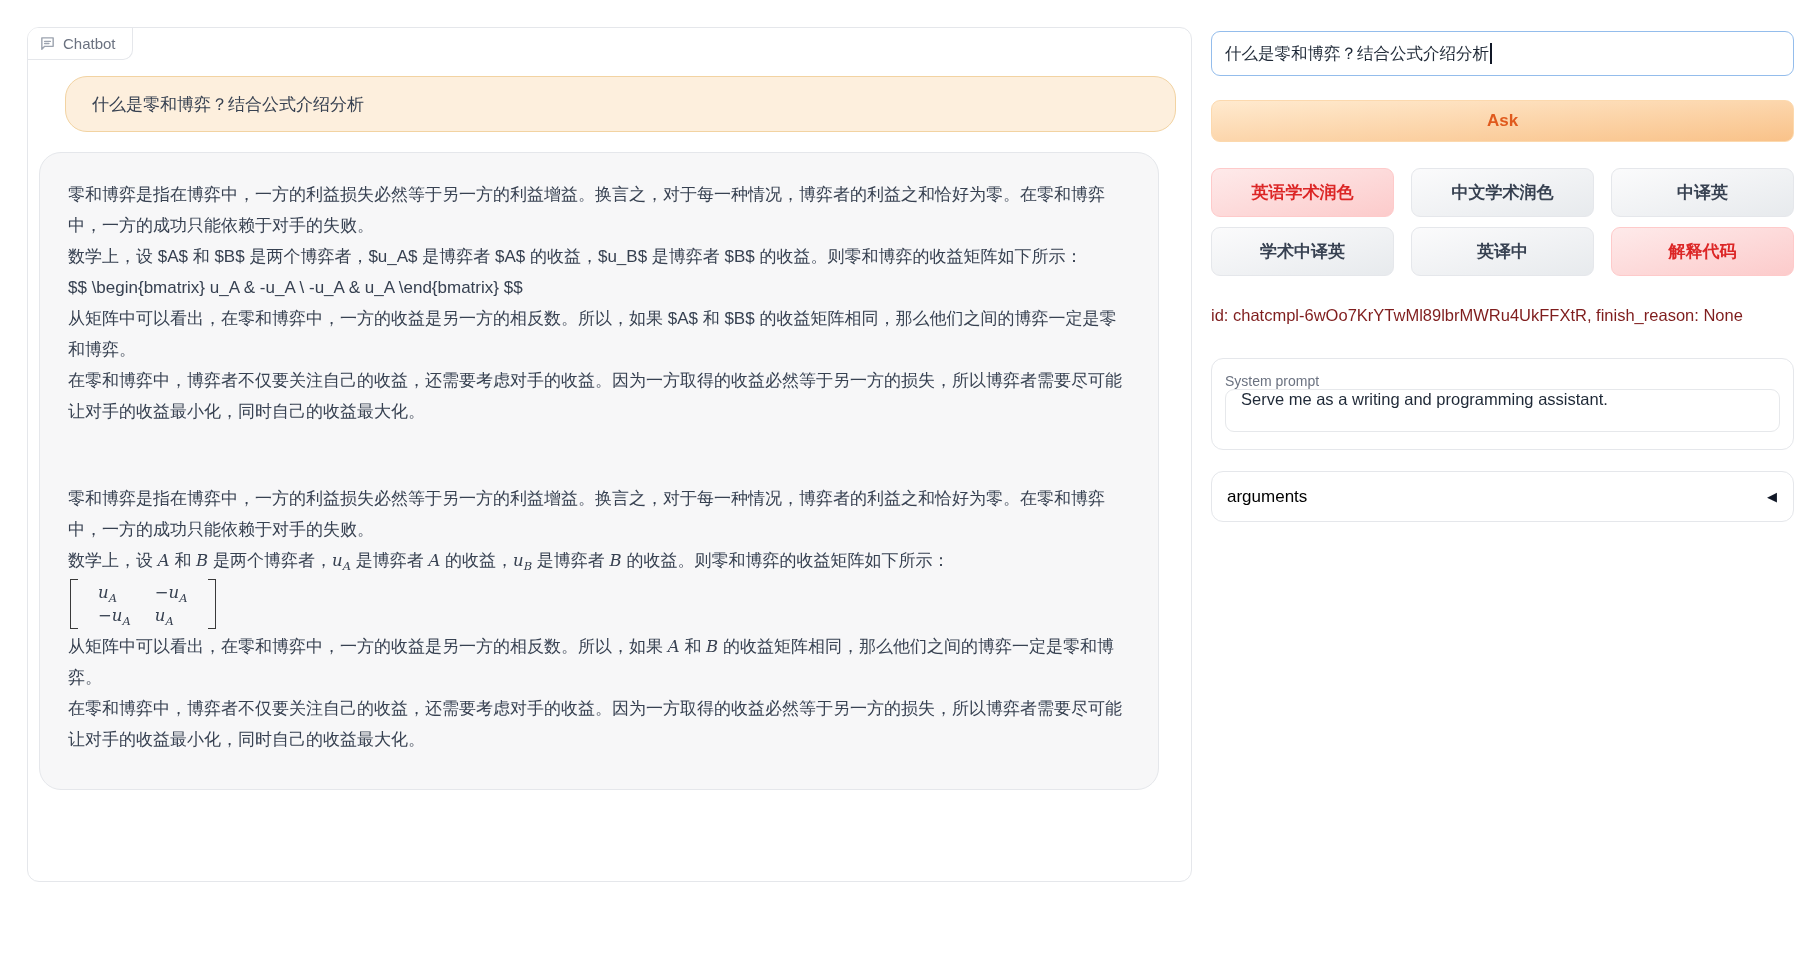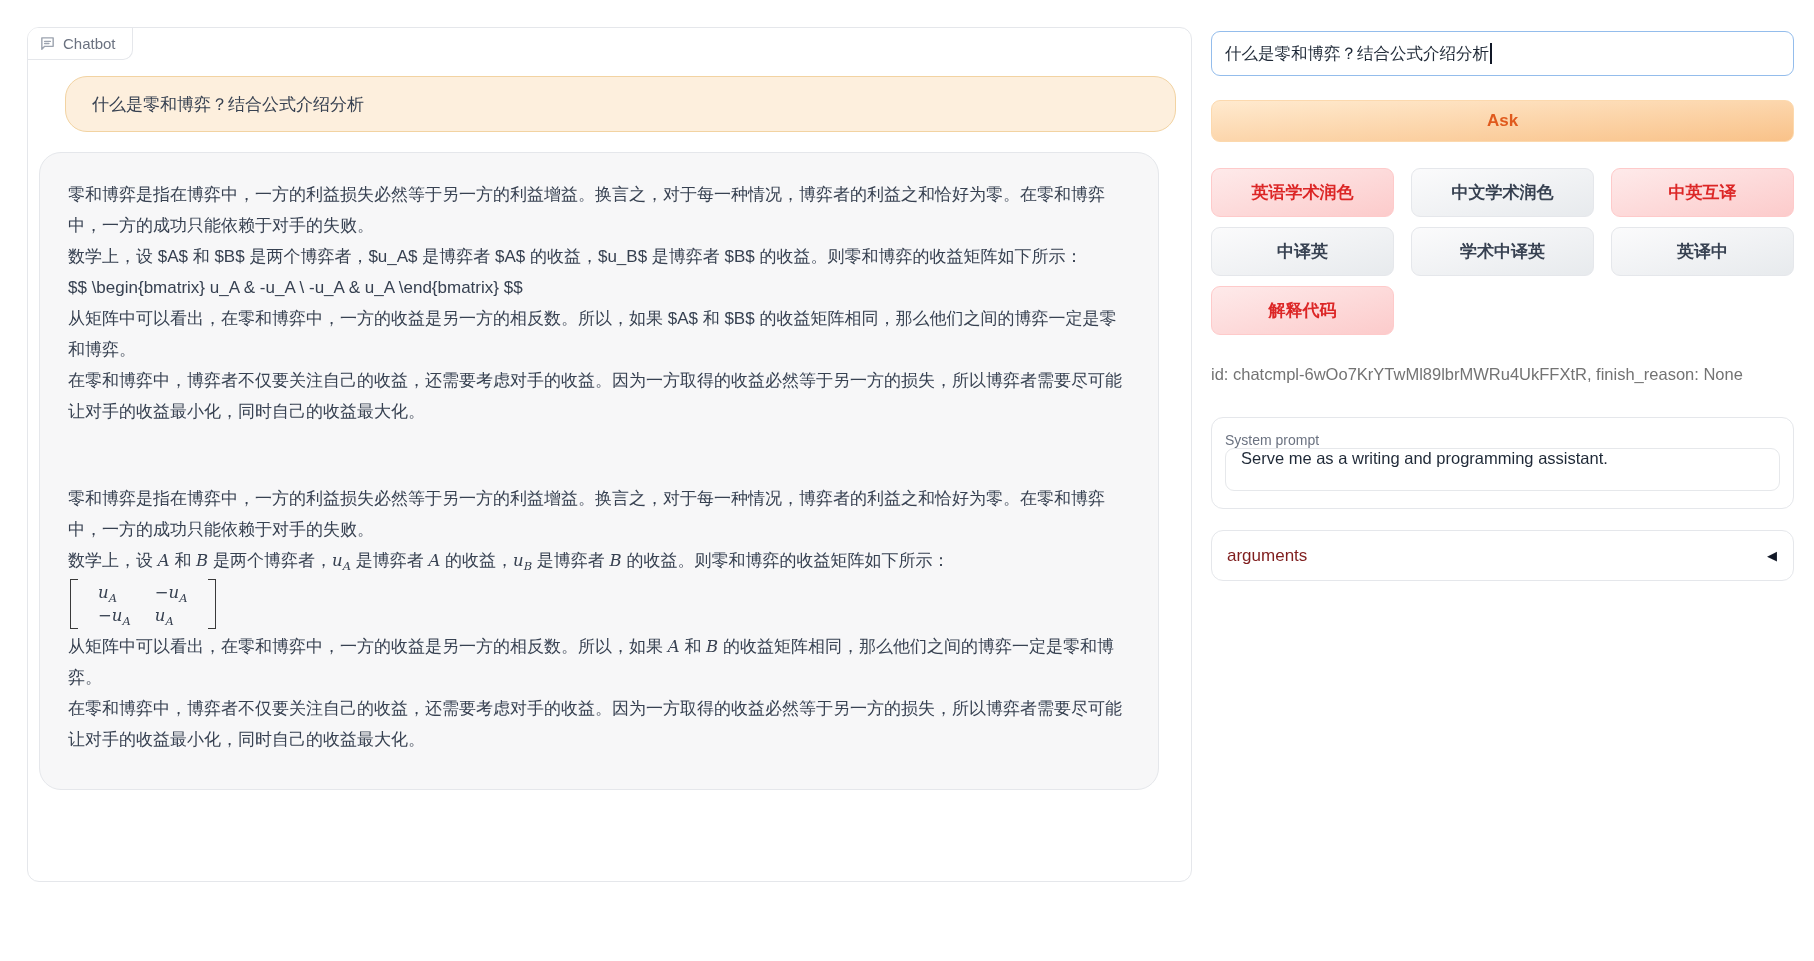--- a/index.html
+++ b/index.html
@@ -94,41 +94,41 @@
   .btn-grid .btn { height: 49px; }
   .btn-secondary {
     background: linear-gradient(to bottom right, #fbfbfc, #e7eaed);
     border: 1px solid #e5e7eb; color: #374151;
   }
   .btn-stop {
     background: linear-gradient(to bottom right, #feeaea, #fccbcb);
     border: 1px solid #fecaca; color: #dc2626;
   }
 
-  .status-line { margin-top: 30px; font-size: 16.5px; color: #737373; }
+  .status-line { margin-top: 30px; font-size: 16.5px; color: #7f1d1d; }
 
   .group-box {
     margin-top: 33px; border: 1.6px solid #e5e7eb; border-radius: 12px;
     background: #fff; padding: 14px 13px 17px;
   }
   .group-box .group-label { color: #6b7280; font-size: 14px; margin-bottom: 0; }
   .inner-input {
     width: 100%; height: 43px;
     border: 1.6px solid #e6e8eb; border-radius: 9px; background: #fff;
     display: flex; padding: 0 15px;
     font-size: 16.5px; color: #1f2937; cursor: text;
   }
 
   .accordion {
     margin-top: 21px; height: 51px;
     border: 1.6px solid #e5e7eb; border-radius: 12px; background: #fff;
     display: flex; align-items: center; justify-content: space-between;
     padding: 0 16px 0 15px; cursor: pointer;
   }
-  .accordion .acc-label { font-size: 17px; color: #7f1d1d; }
+  .accordion .acc-label { font-size: 17px; color: #000000; }
   .accordion .acc-icon { font-size: 13px; color: #111827; }
 </style>
 </head>
 <body>
 
 <h1 class="page-title">ChatGPT 学术优化</h1>
 
 <div class="chatbot-panel">
 
   <div class="panel-label">
@@ -186,23 +186,20 @@
     <span>Ask</span>
   </div>
 
   <div class="btn-grid">
     <div class="btn btn-stop">
         <span>英语学术润色</span>
       </div>
     <div class="btn btn-secondary">
         <span>中文学术润色</span>
       </div>
-    <div class="btn btn-stop">
-        <span>中英互译</span>
-      </div>
     <div class="btn btn-secondary">
         <span>中译英</span>
       </div>
     <div class="btn btn-secondary">
         <span>学术中译英</span>
       </div>
     <div class="btn btn-secondary">
         <span>英译中</span>
       </div>
     <div class="btn btn-stop">

